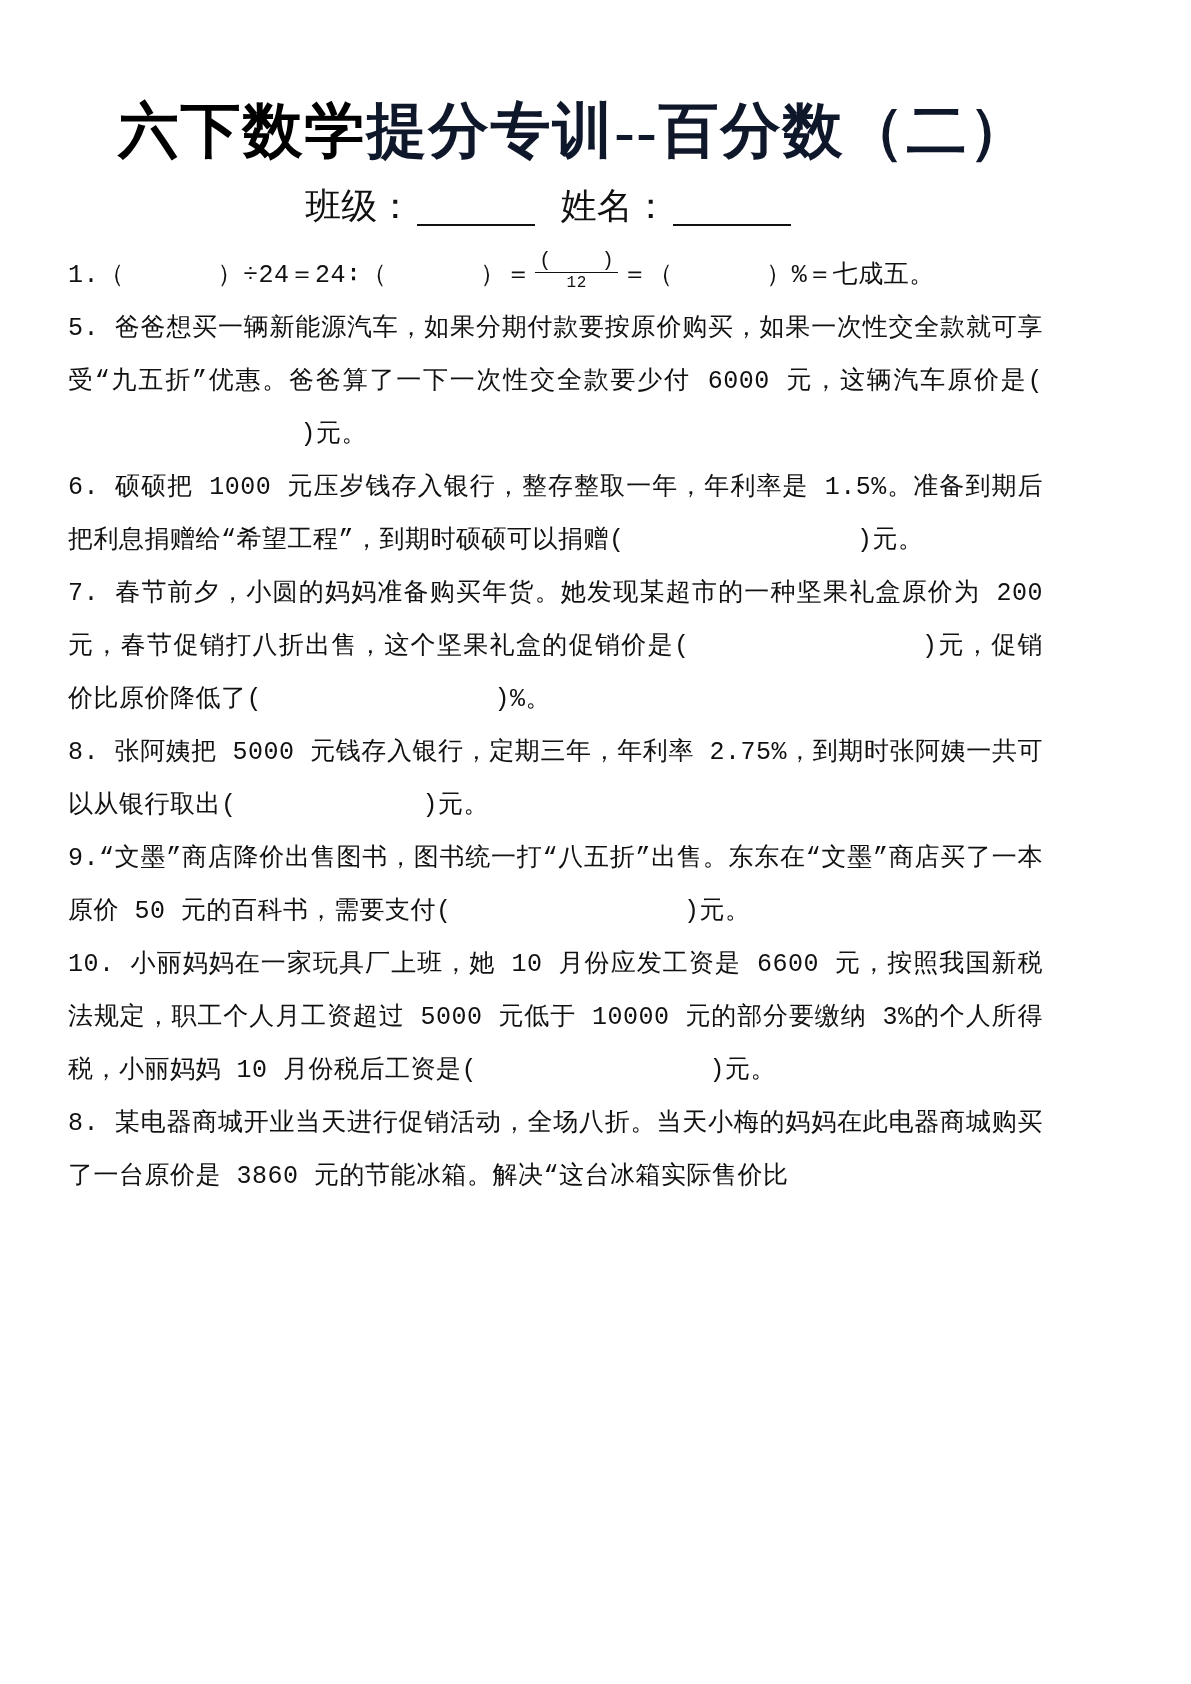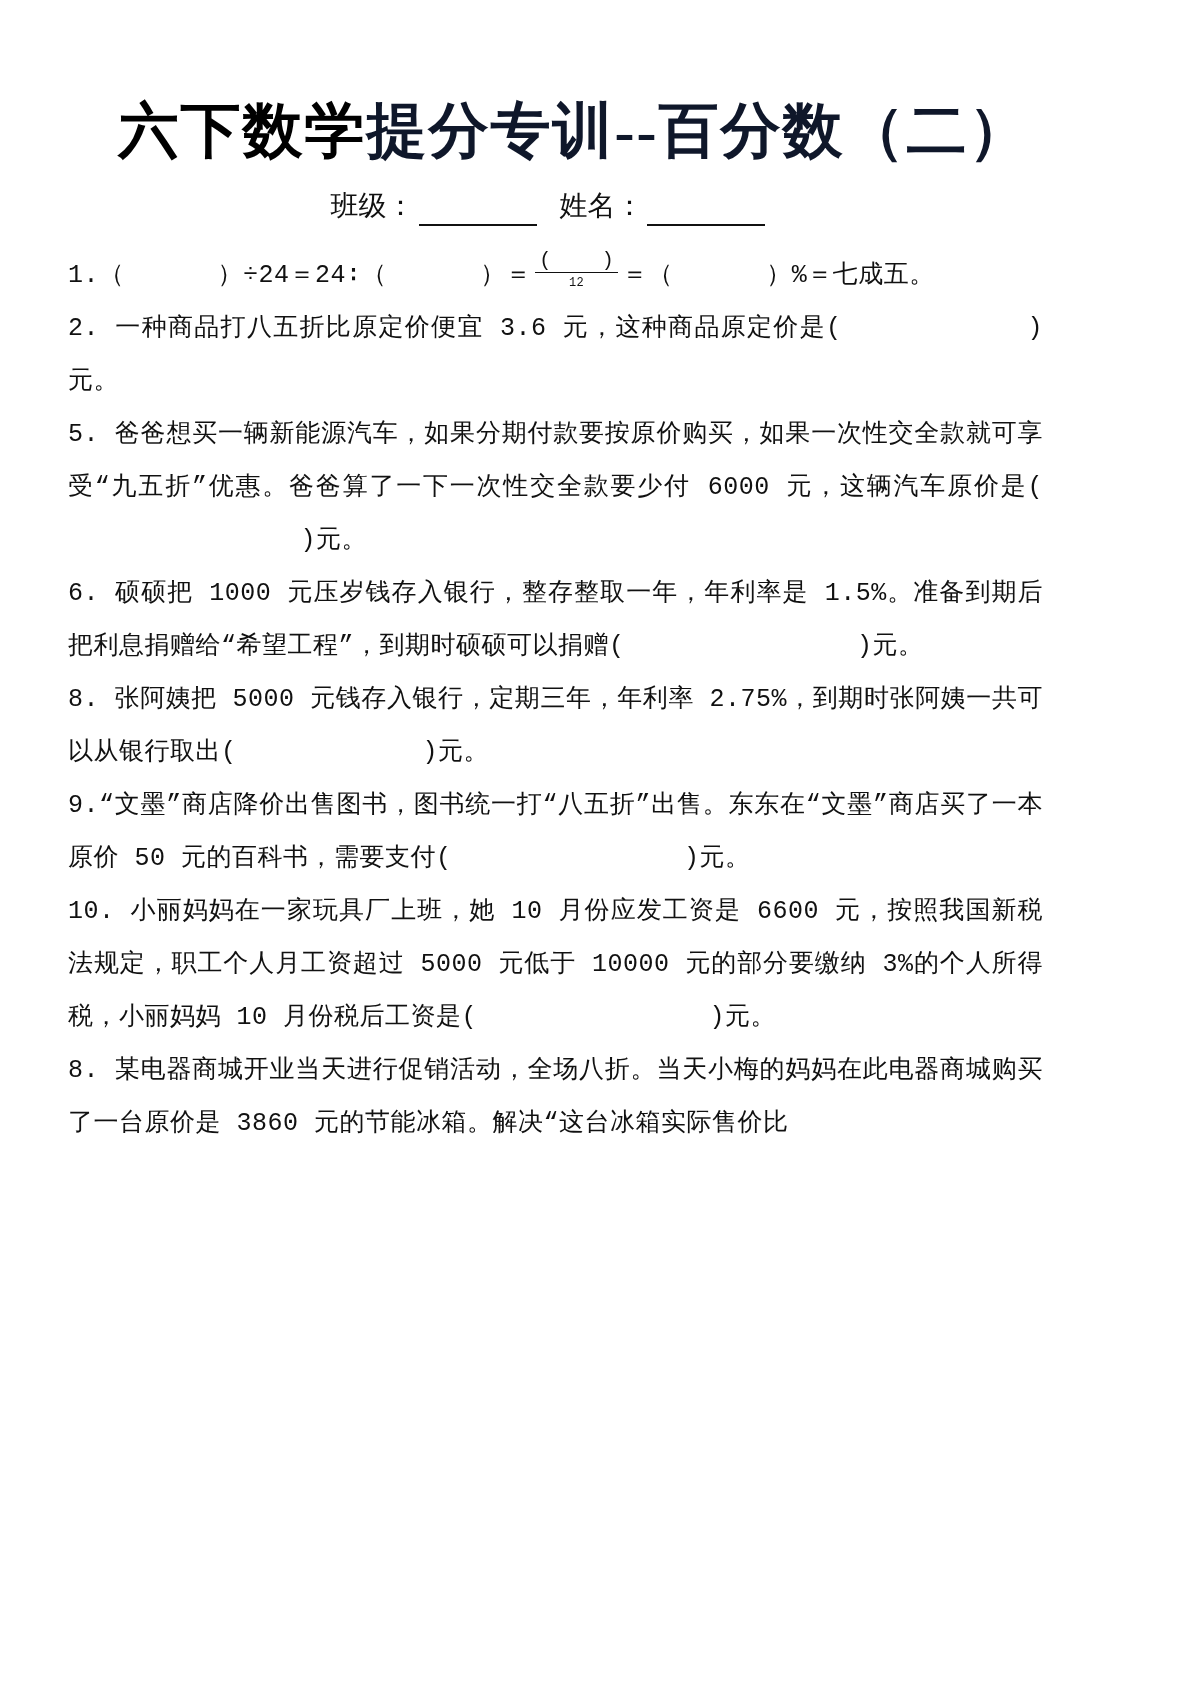--- a/index.html
+++ b/index.html
@@ -28,21 +28,21 @@
     line-height: 76px;
   }
   .title .black { color: #000000; margin-left: 39px; }
   .title .red { color: #0f172a; font-family: Liberation Serif, serif; }
   .meta {
     position: absolute;
     top: 186px;
     left: 0;
     width: 1110px;
     text-align: center;
-    font-size: 28px;
+    font-size: 36px;
     line-height: 40px;
     white-space: nowrap;
   }
   .meta .blank {
     display: inline-block;
     width: 118px;
     border-bottom: 2px solid #111;
     height: 28px;
     vertical-align: bottom;
     margin: 0 14px 0 4px;
@@ -68,55 +68,55 @@
     line-height: 22px;
     margin: 0 4px;
     position: relative;
     top: -4px;
   }
   .frac .num {
     border-bottom: 1.5px solid #111;
     padding: 0 4px;
     white-space: pre;
   }
-  .frac .den { font-size: 12px; line-height: 20px; }
+  .frac .den { font-size: 16px; line-height: 20px; }
 </style>
 </head>
 <body>
 
 <div class="title"><span class="black">六下数学</span><span class="red">提分专训--百分数（二）</span></div>
 
 <div class="meta">
   <span>班级：</span><span class="blank"></span>
   <span>姓名：</span><span class="blank"></span>
 </div>
 
 <div class="questions">
 
   <p class="q">
     <span>1.</span><span>（</span><span class="gap">      </span><span>）÷24＝24∶（</span><span class="gap">      </span><span>）＝</span><span class="frac">
         <span class="num">(    )</span>
         <span class="den">12</span>
       </span><span>＝（</span><span class="gap">      </span><span>）%＝七成五。</span>
   </p>
 
-  <p class="q">
-    <span>2.</span><span> 一种商品打八五折比原定价便宜 3.6 元，这种商品原定价是(</span><span class="gap">            </span><span>)元。</span>
-  </p>
 
 
 
   <p class="q">
     <span>5.</span><span> 爸爸想买一辆新能源汽车，如果分期付款要按原价购买，如果一次性交全款就可享受“九五折”优惠。爸爸算了一下一次性交全款要少付 6000 元，这辆汽车原价是(</span><span class="gap">               </span><span>)元。</span>
   </p>
 
   <p class="q">
     <span>6.</span><span> 硕硕把 1000 元压岁钱存入银行，整存整取一年，年利率是 1.5%。准备到期后把利息捐赠给“希望工程”，到期时硕硕可以捐赠(</span><span class="gap">               </span><span>)元。</span>
   </p>
 
+  <p class="q">
+    <span>7.</span><span> 春节前夕，小圆的妈妈准备购买年货。她发现某超市的一种坚果礼盒原价为 200 元，春节促销打八折出售，这个坚果礼盒的促销价是(</span><span class="gap">               </span><span>)元，促销价比原价降低了(</span><span class="gap">               </span><span>)%。</span>
+  </p>
 
   <p class="q">
     <span>8.</span><span> 张阿姨把 5000 元钱存入银行，定期三年，年利率 2.75%，到期时张阿姨一共可以从银行取出(</span><span class="gap">            </span><span>)元。</span>
   </p>
 
   <p class="q">
     <span>9.</span><span>“文墨”商店降价出售图书，图书统一打“八五折”出售。东东在“文墨”商店买了一本原价 50 元的百科书，需要支付(</span><span class="gap">               </span><span>)元。</span>
   </p>
 
   <p class="q">

